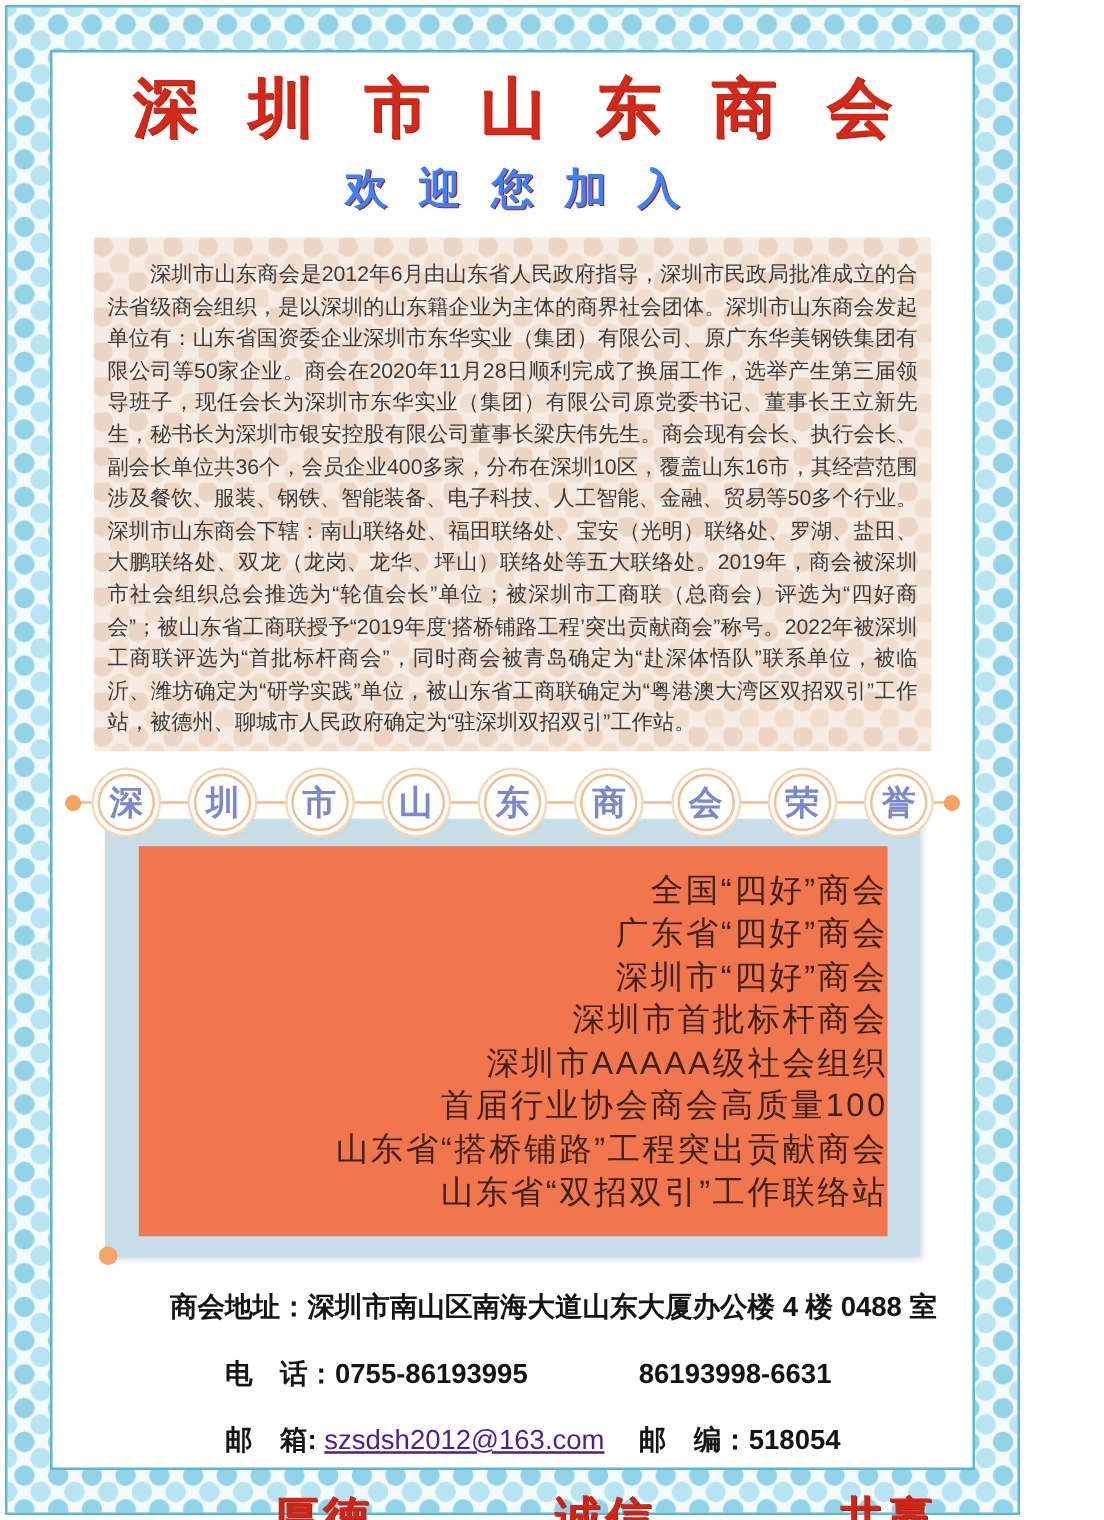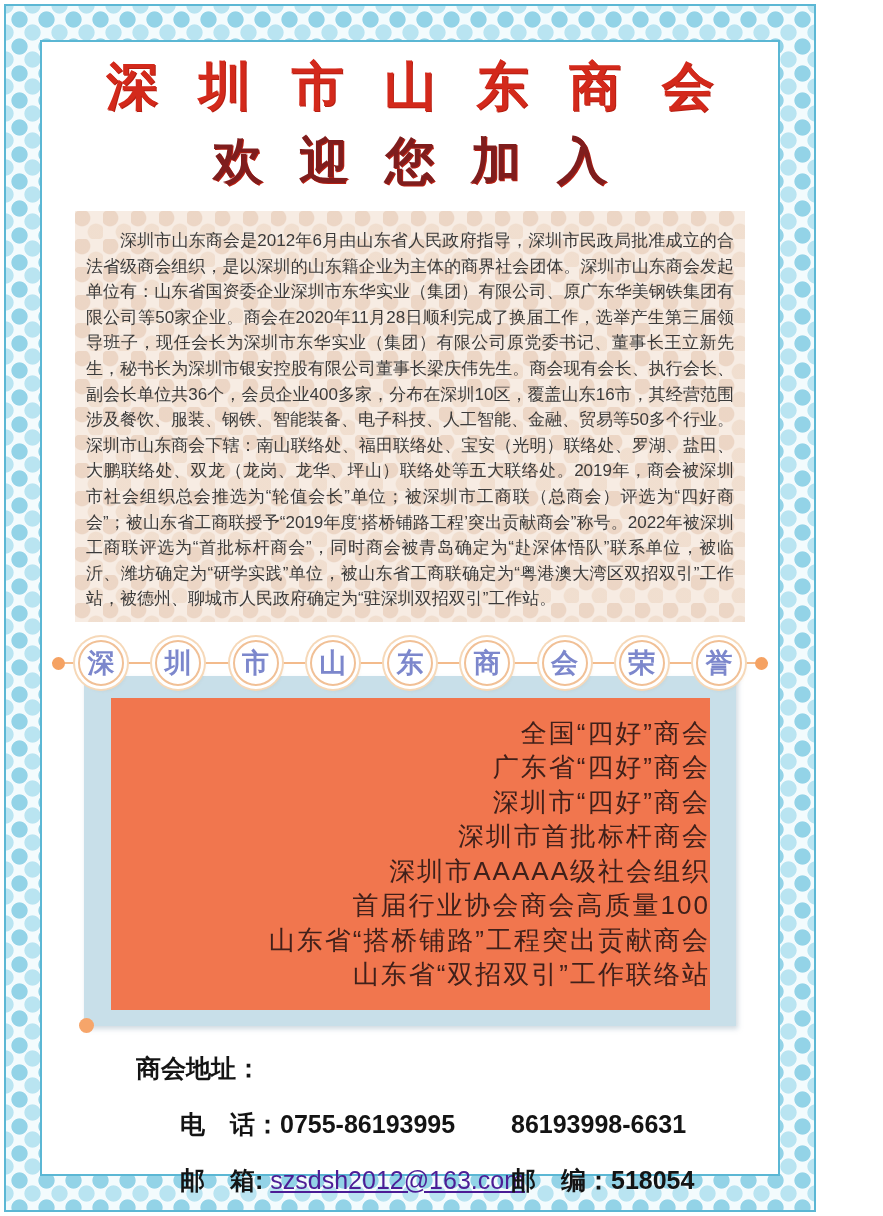--- a/index.html
+++ b/index.html
@@ -42,22 +42,22 @@
     letter-spacing:.78em;
     padding-left:.78em;
     text-shadow: 1px 1px 0 #b61f12;
     white-space:nowrap;
   }
   .title2 {
     margin-top: 6px;
     text-align:center;
     font-family:"Liberation Serif", serif;
     font-weight:bold;
-    font-size:50px;
-    color:#7f1d1d;
+    font-size:34px;
+    color:#3b82f6;
     letter-spacing:.72em;
     padding-left:.72em;
     text-shadow: 1px 1px 0 #b61f12;
     white-space:nowrap;
   }
 
   
   .intro {
     margin: 16px 33px 0 33px;
     padding: 17px 11px 10px 11px;
@@ -139,21 +139,21 @@
     font-weight:500;
     letter-spacing:2px;
     color:#40201a;
     white-space:nowrap;
   }
 
   
   .contact {
     margin: 26px 0 0 94px;
     width: 660px;
-    font-size:25px;
+    font-size:22px;
     font-weight:bold;
     color:#141414;
   }
   .contact .row { display:flex; margin-bottom:23px; align-items:baseline; }
   .contact .col1 { width:331px; flex:0 0 331px; white-space:nowrap;margin-left:44px; }
   .contact .col2 { white-space:nowrap; }
   .contact .label { white-space:pre; }
   .email-link { color:#4c1d95; text-decoration:underline; font-weight:normal; cursor:pointer; }
 
   
@@ -209,20 +209,21 @@
         <div class="honor-item">深圳市AAAAA级社会组织</div>
         <div class="honor-item">首届行业协会商会高质量100</div>
         <div class="honor-item">山东省“搭桥铺路”工程突出贡献商会</div>
         <div class="honor-item">山东省“双招双引”工作联络站</div>
       </div>
     </div>
 
     <div class="contact">
       <div class="row">
         <span class="label">商会地址：</span>
+        <span>深圳市南山区南海大道山东大厦办公楼 4 楼 0488 室</span>
       </div>
       <div class="row">
         <span class="col1">
           <span class="label">电　话：</span><span>0755-86193995</span>
         </span>
         <span class="col2">86193998-6631</span>
       </div>
       <div class="row">
         <span class="col1">
           <span class="label">邮　箱:</span> <a class="email-link">szsdsh2012@163.com</a>

